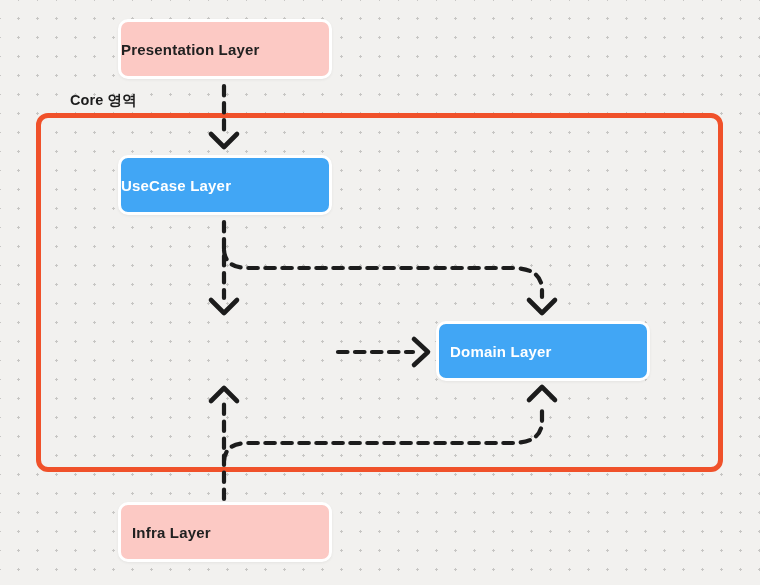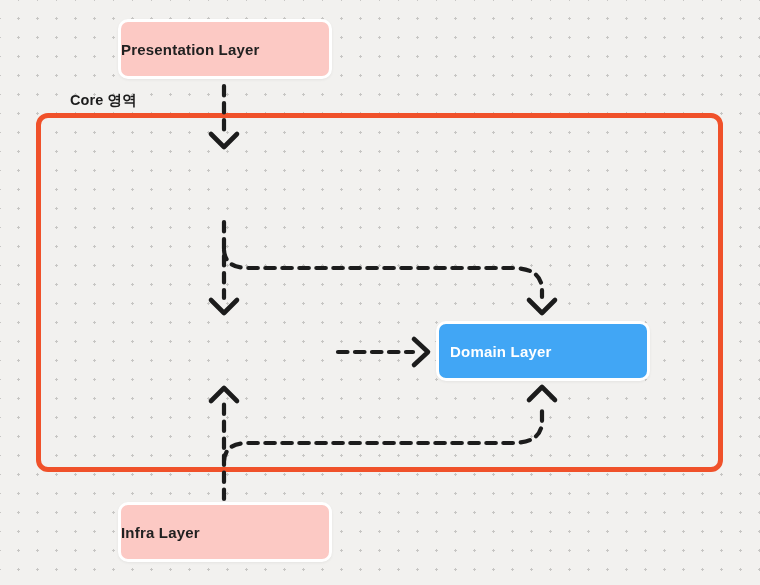--- a/index.html
+++ b/index.html
@@ -53,21 +53,21 @@
     font-weight: bold;
     letter-spacing: 0.2px;
     box-shadow: 0 1px 3px rgba(0,0,0,0.06);
   }
   .node.pink { background: #fcc9c4; color: #212121; }
   .node.blue { background: #41a6f5; color: #ffffff; }
   .node-presentation { left: 118px; top: 19px; }
   .node-usecase      { left: 118px; top: 155px; }
   .node-business     { left: 118px; top: 322px; }
   .node-domain       { left: 436px; top: 321px; padding-left: 11px; }
-  .node-infra        { left: 118px; top: 502px; }
+  .node-infra        { left: 118px; top: 502px; padding-left: 11px; }
   .edges-overlay {
     position: absolute;
     left: 0;
     top: 0;
     width: 760px;
     height: 585px;
     pointer-events: none;
   }
   .edge-line {
     fill: none;
@@ -90,20 +90,23 @@
 <div class="canvas">
 
   <div class="core-region"></div>
 
   <div class="core-label">Core 영역</div>
 
   <div class="node pink node-presentation">
     <span>Presentation Layer</span>
   </div>
 
+  <div class="node blue node-usecase">
+    <span>UseCase Layer</span>
+  </div>
 
 
   <div class="node blue node-domain">
     <span>Domain Layer</span>
   </div>
 
   <div class="node pink node-infra">
     <span>Infra Layer</span>
   </div>
 

